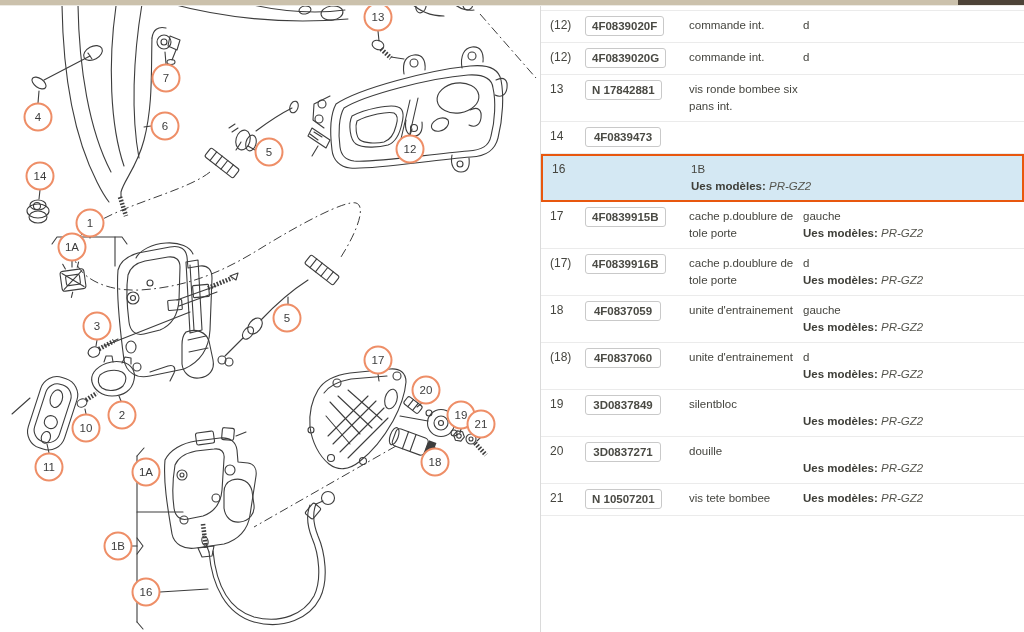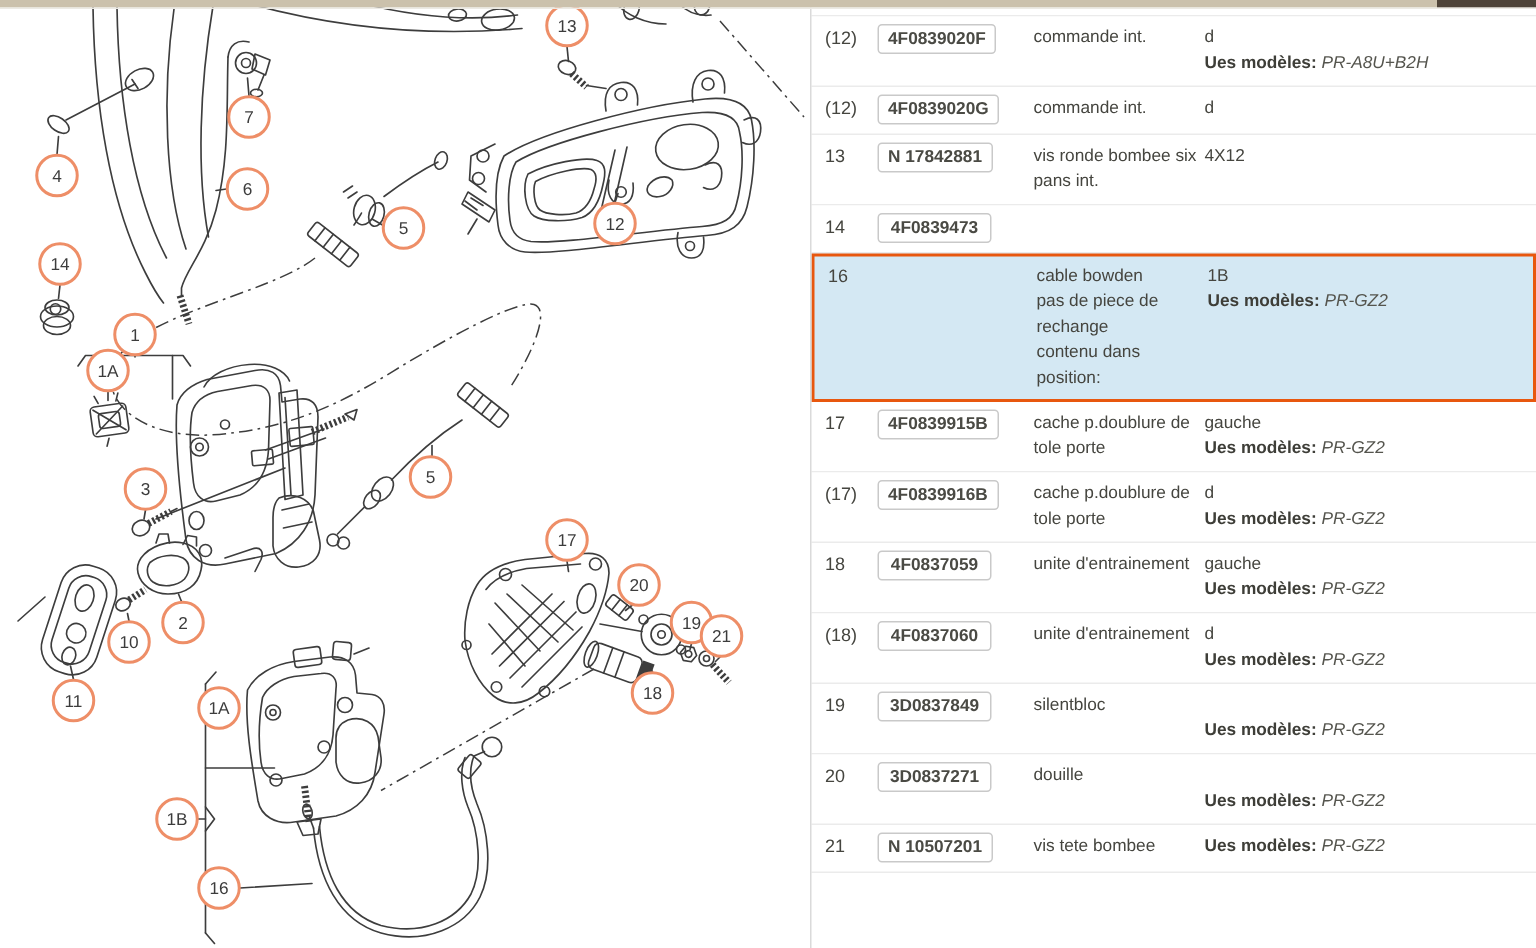--- a/index.html
+++ b/index.html
@@ -432,24 +432,20 @@
   <div class="row">
     <div class="col-pos">(12)</div>
     <div class="col-part">
       <span class="part-box">4F0839020F</span>
     </div>
     <div class="col-desc">
             <div>commande int.</div>
           </div>
     <div class="col-remark">
       <div class="qty">d</div>
-      <div class="models">
-        <span class="mlabel">Ues modèles:</span>
-        <span class="mval"> PR-A8U+B2H</span>
-      </div>
     </div>
   </div>
 
   <div class="row">
     <div class="col-pos">(12)</div>
     <div class="col-part">
       <span class="part-box">4F0839020G</span>
     </div>
     <div class="col-desc">
             <div>commande int.</div>
@@ -461,48 +457,38 @@
 
   <div class="row">
     <div class="col-pos">13</div>
     <div class="col-part">
       <span class="part-box">N 17842881</span>
     </div>
     <div class="col-desc">
             <div>vis ronde bombee six</div>
             <div>pans int.</div>
           </div>
-    <div class="col-remark">
-      <div class="qty">4X12</div>
-
-    </div>
   </div>
 
   <div class="row">
     <div class="col-pos">14</div>
     <div class="col-part">
       <span class="part-box">4F0839473</span>
     </div>
     <div class="col-remark">
       
       
     </div>
   </div>
 
   <div class="row hl">
     <div class="col-pos">16</div>
     <div class="col-part">
       
     </div>
-    <div class="col-desc">
-            <div>cable bowden</div>
-            <div>pas de piece de</div>
-            <div>rechange</div>
-            <div>contenu dans position:</div>
-          </div>
     <div class="col-remark">
       <div class="qty">1B</div>
       <div class="models">
         <span class="mlabel">Ues modèles:</span>
         <span class="mval"> PR-GZ2</span>
       </div>
     </div>
   </div>
 
   <div class="row">

